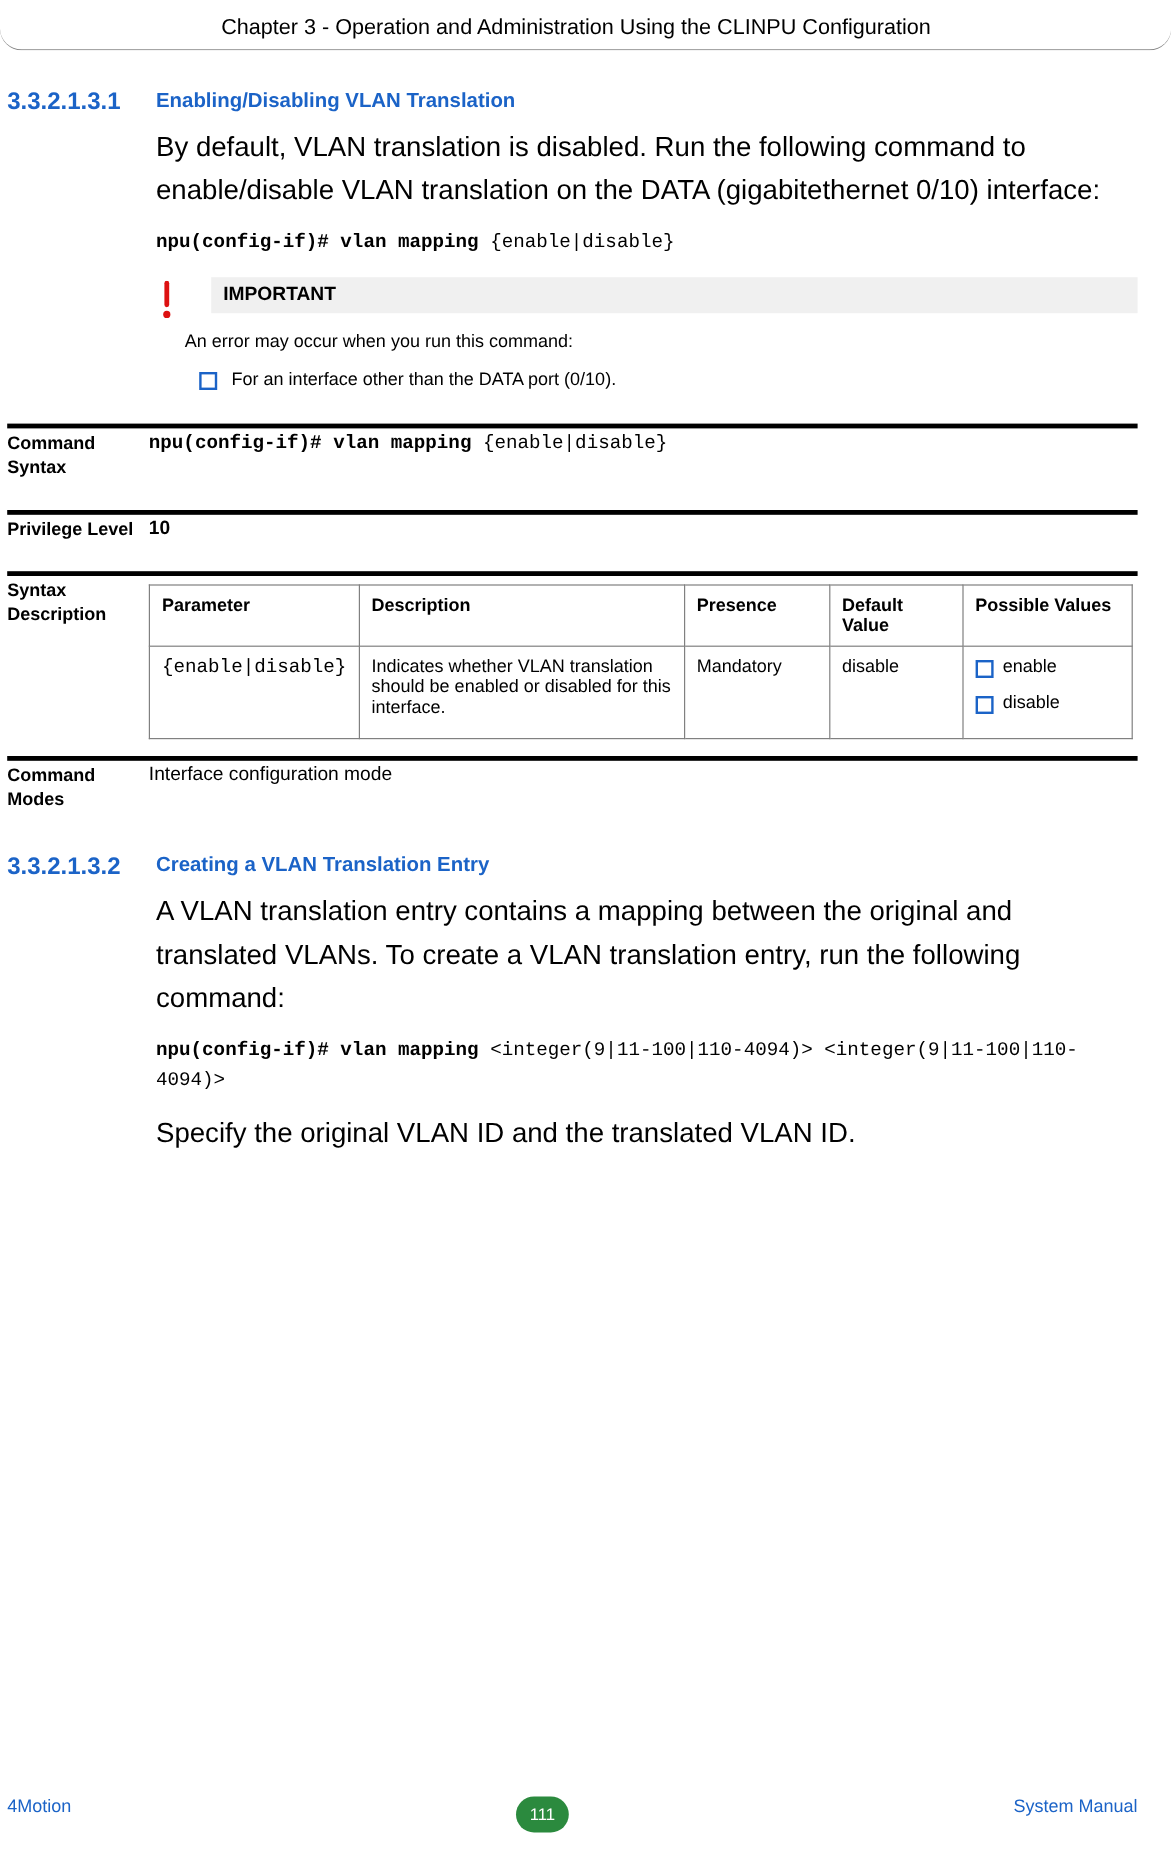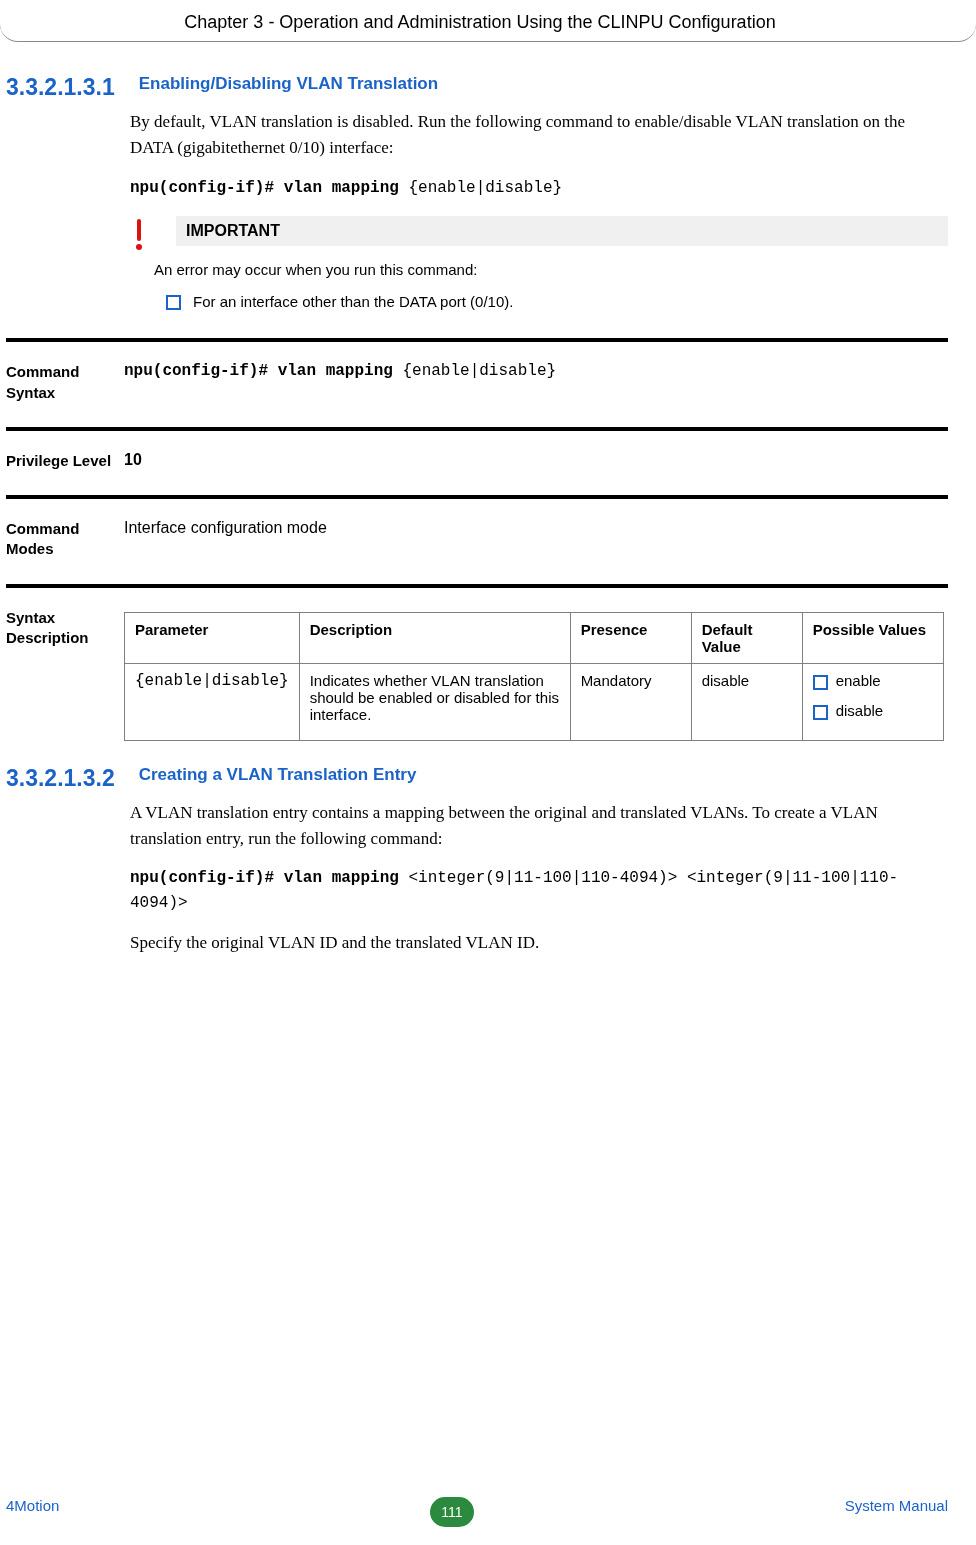--- a/index.html
+++ b/index.html
@@ -20,44 +20,44 @@
 }
 .page-header{
   display:flex;justify-content:center;
   padding:12px 20px 8px 4px;
   border-bottom:1px solid #888;
   font-size:18px;
   border-radius:18px;
 }
 .content{padding:0 28px 0 0}
 .section-head{display:flex;gap:24px;margin:32px 0 8px 6px}
-.section-num{color:var(--brand-blue);font-weight:700;font-size:23px;min-width:100px}
+.section-num{color:var(--brand-blue);font-weight:700;font-size:20px;min-width:100px}
 .section-title{color:var(--brand-blue);font-weight:700;font-size:17px}
 .body-para{
   margin:6px 0 14px 130px;
   line-height:1.55;
-  font-family:Liberation Serif, serif;
-  font-size:17px;
+  font-family:Liberation Sans, sans-serif;
+  font-size:23px;
 }
 .mono{font-family:"Courier New",monospace;font-size:16px}
 .important-box{margin:16px 0 28px 130px}
 .important-row{display:flex;align-items:flex-start;gap:28px}
 .important-icon{width:18px;display:flex;justify-content:center;padding-top:3px}
 .important-bar{
   flex:1;
   background:var(--header-gray);
   font-weight:700;
   padding:6px 10px;
 }
 .important-text{margin:10px 0 0 24px;font-size:15px}
 .blue-bullet-list{margin:14px 0 0 36px;padding:0;list-style:none}
 .blue-bullet-list li{display:flex;align-items:flex-end;gap:12px;margin:4px 0;font-size:15px}
 .blue-sq{width:11px;height:11px;border:2px solid var(--bullet-blue);margin-top:3px;display:inline-block;flex-shrink:0}
 .cmd-table{margin:4px 0 0 6px}
-.cmd-row{display:flex;align-items:flex-start;border-top:4px solid #000;padding:20px 0 24px 0}
+.cmd-row{display:flex;align-items:flex-start;border-top:4px solid #000;padding:3px 0 24px 0}
 .cmd-label{font-weight:700;width:118px;font-size:15px;line-height:1.35}
 .cmd-value{font-size:16px}
 .syntax-table{
   border-collapse:collapse;
   width:820px;
   margin-top:4px;
   font-size:15px;
 }
 .syntax-table th,.syntax-table td{
   border:1px solid var(--border-gray);
@@ -126,25 +126,20 @@
       <div class="cmd-value mono">
         <b>npu(config-if)# vlan mapping </b><span>{enable|disable}</span>
       </div>
     </div>
 
     <div class="cmd-row">
       <div class="cmd-label">Privilege Level</div>
       <div class="cmd-value"><b>10</b></div>
     </div>
 
-    <div class="cmd-row" style="border-bottom:none">
-      <div class="cmd-label">Command Modes</div>
-      <div class="cmd-value">Interface configuration mode</div>
-    </div>
-
     <div class="cmd-row" style="padding-bottom:14px">
       <div class="cmd-label">Syntax Description</div>
       <div class="cmd-value">
         <table class="syntax-table">
           <tbody>
               <tr>
             <th style="width:130px">Parameter</th>
             <th style="width:250px">Description</th>
             <th style="width:100px">Presence</th>
             <th style="width:90px">Default Value</th>
@@ -165,20 +160,25 @@
                       <span class="blue-sq"></span>
                       <span>disable</span>
                     </li>
               </ul>
             </td>
           </tr>
         </tbody>
           </table>
       </div>
     </div>
+
+    <div class="cmd-row" style="border-bottom:none">
+      <div class="cmd-label">Command Modes</div>
+      <div class="cmd-value">Interface configuration mode</div>
+    </div>
   </div>
 
   <div class="section-head" style="margin-top:10px">
     <span class="section-num">3.3.2.1.3.2</span>
     <span class="section-title">Creating a VLAN Translation Entry</span>
   </div>
   <p class="body-para">A VLAN translation entry contains a mapping between the original and translated VLANs. To create a VLAN translation entry, run the following command:</p>
   <p class="body-para mono">
     <b>npu(config-if)# vlan mapping </b><span>&lt;integer(9|11-100|110-4094)&gt; &lt;integer(9|11-100|110-4094)&gt;</span>
   </p>

